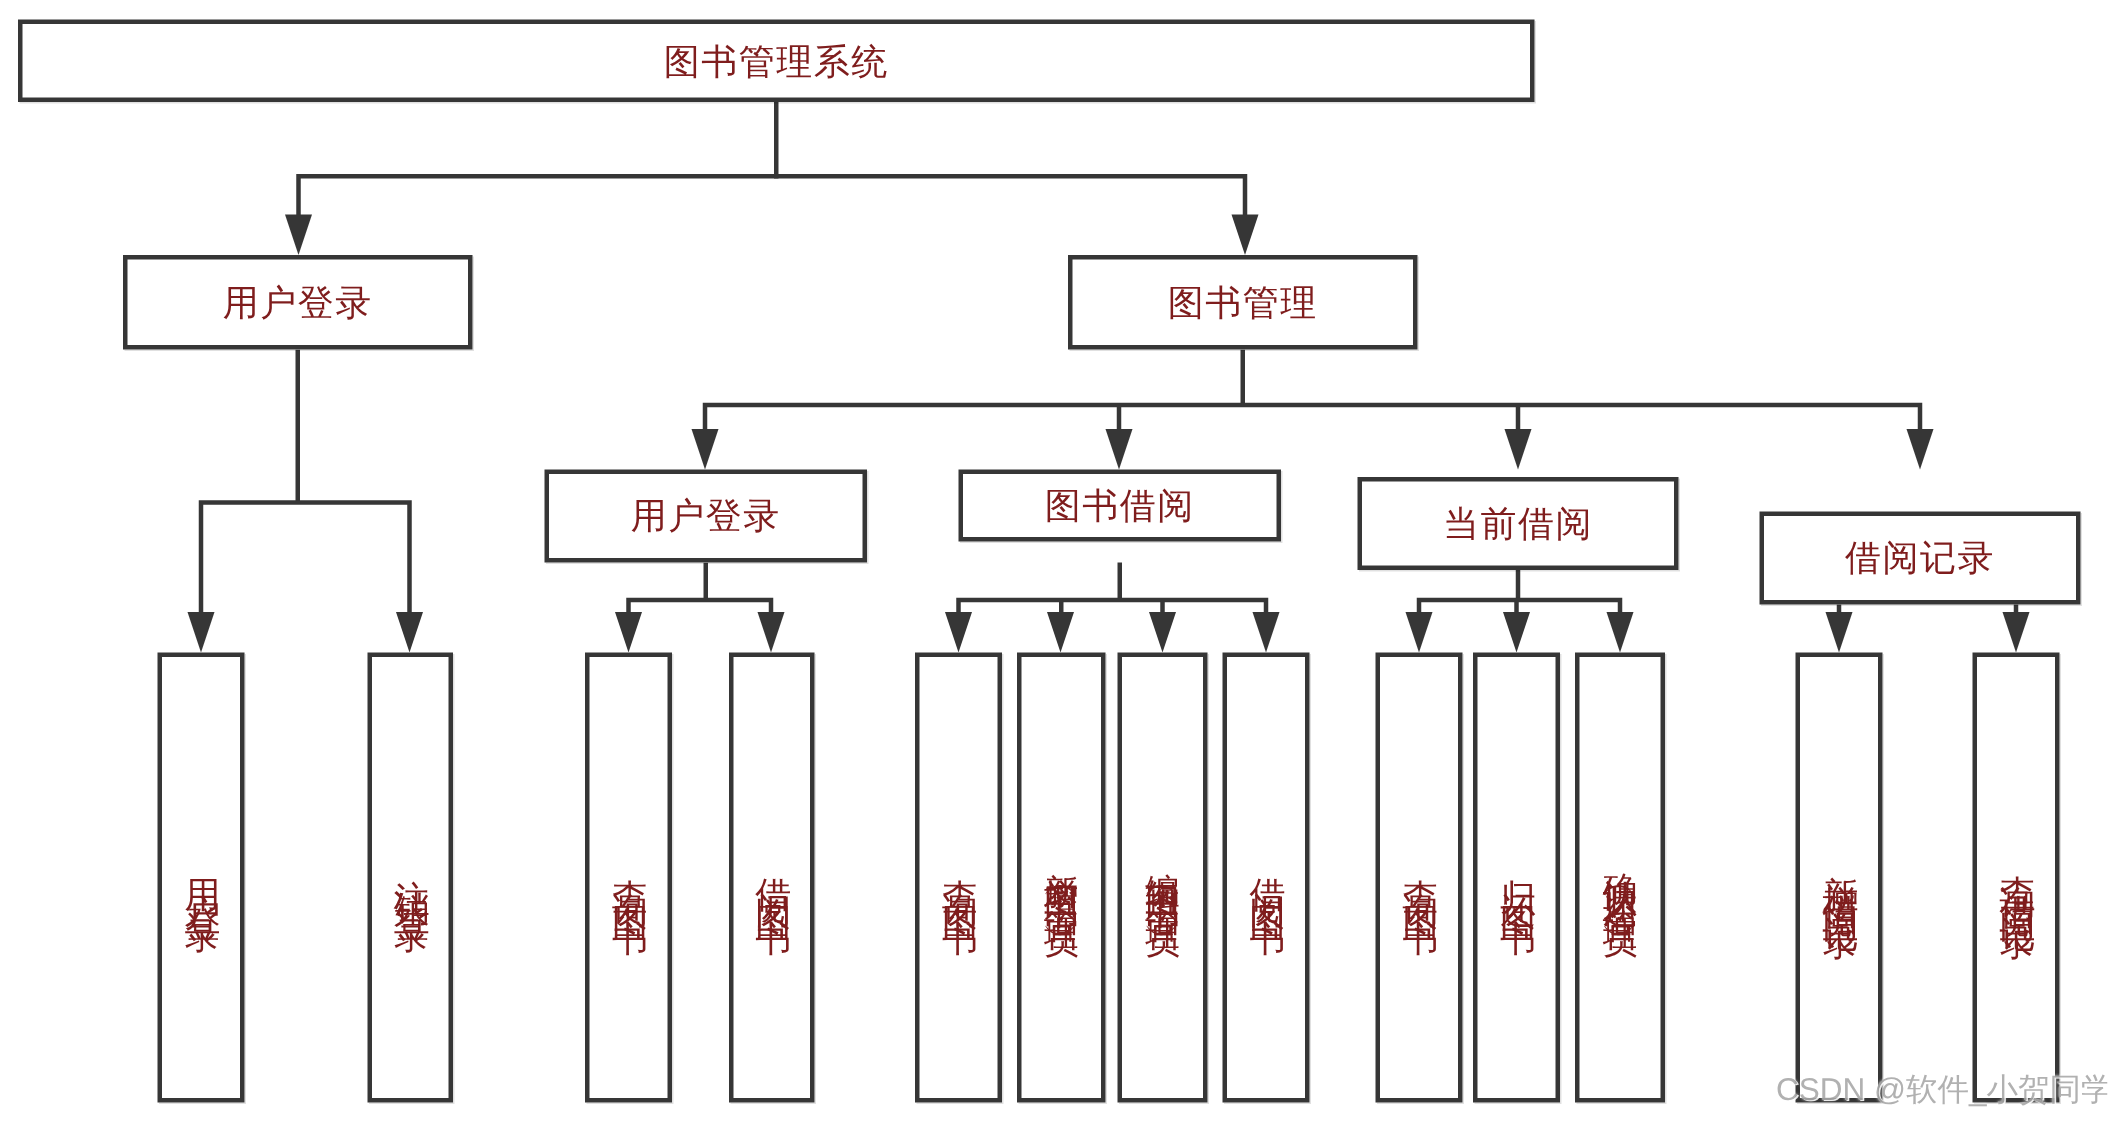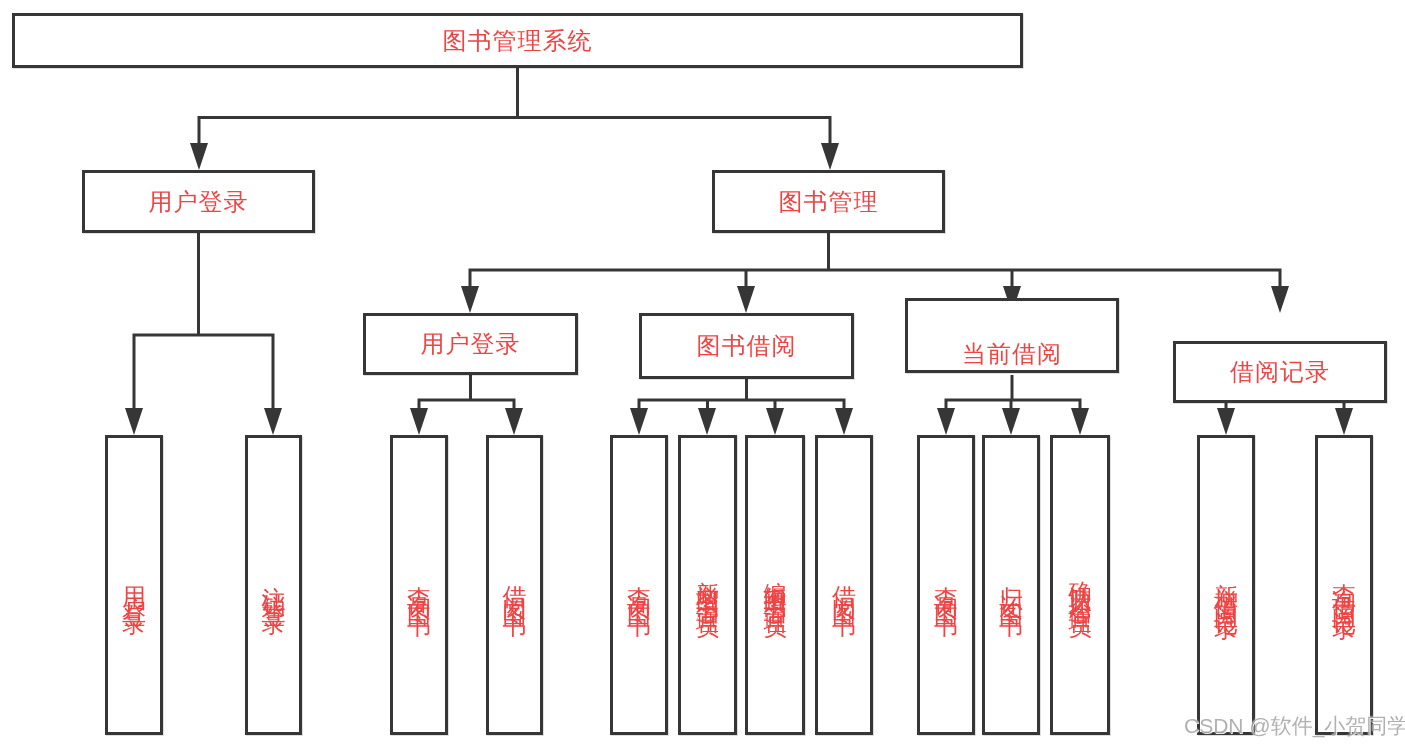--- a/index.html
+++ b/index.html
@@ -21,21 +21,21 @@
     z-index: 1;
   }
 
   .node {
     position: absolute;
     border: 3px solid #363636;
     background: #ffffff;
     display: flex;
     align-items: center;
     justify-content: center;
-    color: #ef4444;
+    color: #7f1d1d;
     z-index: 2;
     box-shadow: 1px 1px 0 rgba(0,0,0,0.12);
   }
 
   .node.h span {
     font-size: 24px;
     letter-spacing: 1px;
     white-space: nowrap;
   }
 
@@ -48,22 +48,22 @@
     white-space: nowrap;
   }
   .node.v.ls6 span { letter-spacing: 7px; }
   .node.v.lslong span { letter-spacing: 5px; font-size: 23px; }
 
   
   .root-box  { left: 12px;  top: 13px;  width: 1011px; height: 55px; }
   .l2-a      { left: 82px;  top: 170px; width: 233px;  height: 63px; }
   .l2-b      { left: 712px; top: 170px; width: 233px;  height: 63px; }
   .l3-a      { left: 363px; top: 313px; width: 215px;  height: 62px; }
-  .l3-b      { left: 639px; top: 313px; width: 215px;  height: 66px; }
-  .l3-c      { left: 905px; top: 298px; width: 214px;  height: 75px; align-items: flex-end; }
+  .l3-b      { left: 639px; top: 313px; width: 215px;  height: 48px; }
+  .l3-c      { left: 905px; top: 318px; width: 214px;  height: 62px; }
   .l3-d      { left: 1173px;top: 313px; width: 214px;  height: 62px; margin-top: 28px; }
 
   .leaf { top: 435px; height: 300px; }
   .g1-1 { left: 105px;  width: 58px; }
   .g1-2 { left: 245px;  width: 57px; }
   .g2-1 { left: 390px;  width: 58px; }
   .g2-2 { left: 486px;  width: 57px; }
   .g3-1 { left: 610px;  width: 58px; }
   .g3-2 { left: 678px;  width: 59px; }
   .g3-3 { left: 745px;  width: 60px; }

